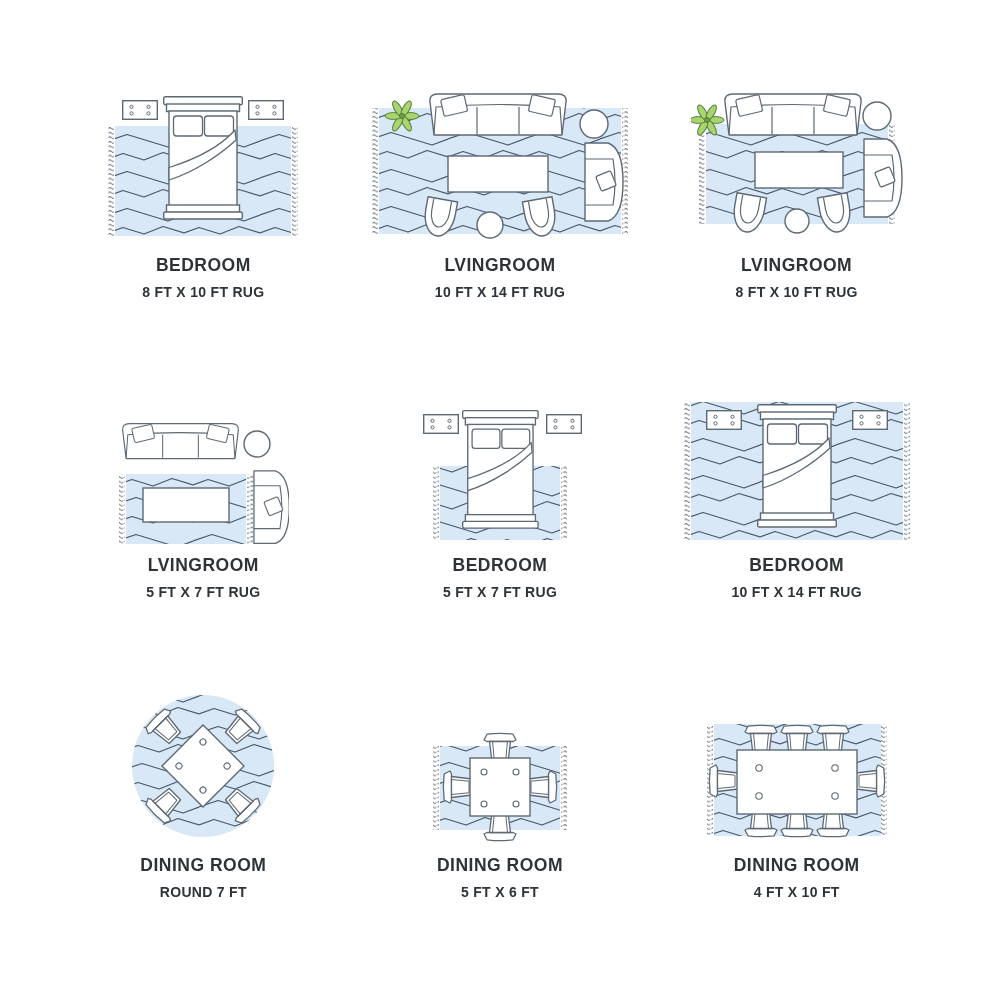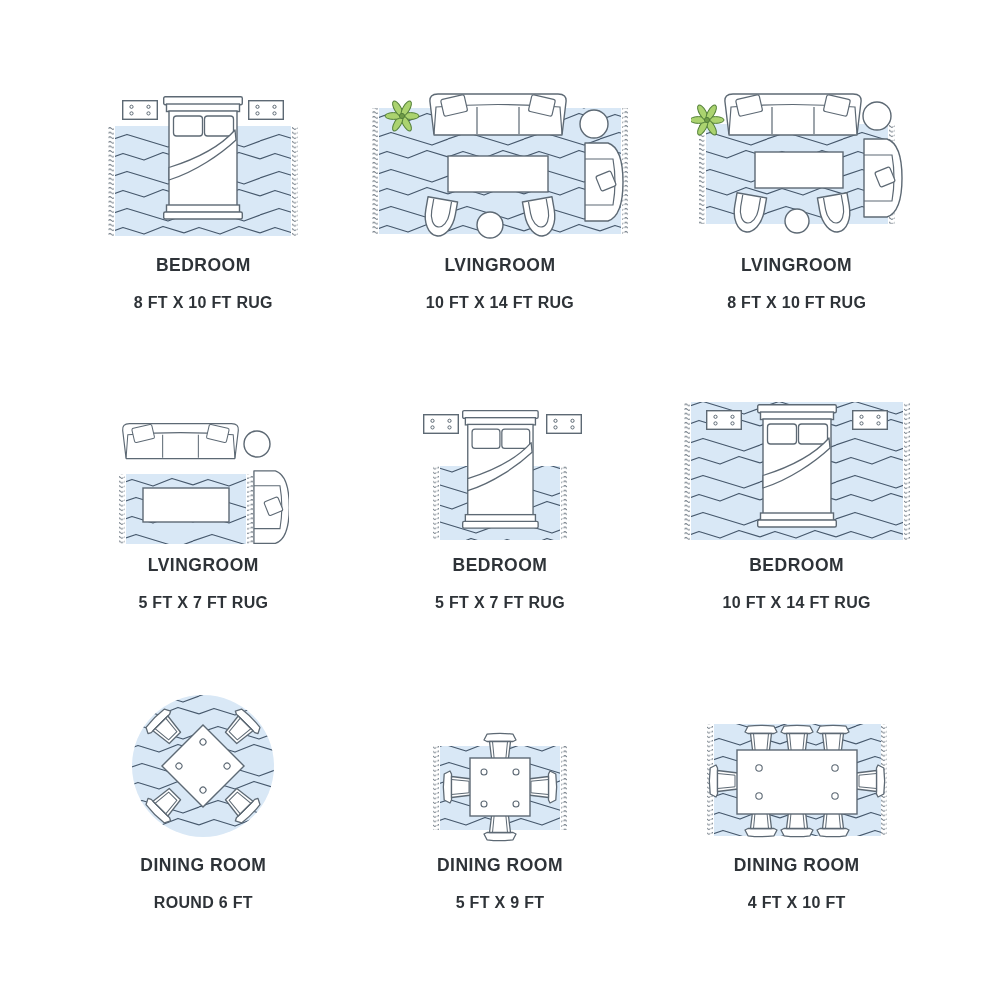--- a/index.html
+++ b/index.html
@@ -8,21 +8,21 @@
     font-family:"Liberation Sans",sans-serif;overflow:hidden;
   }
   .guide{
     width:890px;margin:0 auto;padding-top:34px;
     display:grid;grid-template-columns:repeat(3,1fr);grid-auto-rows:300px;
   }
   .cell{display:flex;flex-direction:column;align-items:center;}
   .art{height:212px;display:flex;align-items:flex-end;justify-content:center;}
   .label{text-align:center;margin-top:9px;}
   .room{font-size:17.5px;font-weight:600;letter-spacing:.5px;color:#2e3338;line-height:1.15;}
-  .size{font-size:16px;font-weight:700;letter-spacing:.3px;color:#2e3338;margin-top:19px;}
+  .size{font-size:14px;font-weight:700;letter-spacing:.3px;color:#2e3338;margin-top:9px;}
   svg{display:block;}
 </style>
 </head>
 <body>
 
 <svg width="0" height="0" style="position:absolute" aria-hidden="true">
   <defs>
     <pattern id="zz" width="76" height="37" patternUnits="userSpaceOnUse">
       <path d="M0,10 L19,3.5 L42,10.5 L60,16 L76,10" fill="none" stroke="#46586c" stroke-width="1.3" stroke-linejoin="round"></path>
       <path d="M0,28 L15,22.5 L36,29 L55,21.5 L76,28" fill="none" stroke="#46586c" stroke-width="1.3" stroke-linejoin="round"></path>
@@ -235,21 +235,21 @@
           <rect x="-29" y="-29" width="58" height="58" fill="#fff" stroke="#5d6974" stroke-width="1.4"></rect>
           <circle cx="-17" cy="-17" r="3" fill="none" stroke="#5d6974" stroke-width="1.1"></circle>
           <circle cx="17" cy="-17" r="3" fill="none" stroke="#5d6974" stroke-width="1.1"></circle>
           <circle cx="-17" cy="17" r="3" fill="none" stroke="#5d6974" stroke-width="1.1"></circle>
           <circle cx="17" cy="17" r="3" fill="none" stroke="#5d6974" stroke-width="1.1"></circle>
         </g>
       </svg>
     </div>
     <div class="label">
       <div class="room">DINING ROOM</div>
-      <div class="size">ROUND 6 FT</div>
+      <div class="size">ROUND 7 FT</div>
     </div>
   </div>
 
   <div class="cell">
     <div class="art">
       <svg width="140" height="124" viewBox="0 0 140 124">
         <rect x="3" y="24" width="6" height="84" fill="url(#fr)"></rect>
         <rect x="131" y="24" width="6" height="84" fill="url(#fr)"></rect>
         <g>
           <rect x="10" y="24" width="120" height="84" fill="#d9e8f6"></rect>
@@ -263,21 +263,21 @@
           <rect x="40" y="36" width="60" height="58" fill="#fff" stroke="#5d6974" stroke-width="1.4"></rect>
           <circle cx="54" cy="50" r="3" fill="none" stroke="#5d6974" stroke-width="1.1"></circle>
           <circle cx="86" cy="50" r="3" fill="none" stroke="#5d6974" stroke-width="1.1"></circle>
           <circle cx="54" cy="82" r="3" fill="none" stroke="#5d6974" stroke-width="1.1"></circle>
           <circle cx="86" cy="82" r="3" fill="none" stroke="#5d6974" stroke-width="1.1"></circle>
         </g>
       </svg>
     </div>
     <div class="label">
       <div class="room">DINING ROOM</div>
-      <div class="size">5 FT X 9 FT</div>
+      <div class="size">5 FT X 6 FT</div>
     </div>
   </div>
 
   <div class="cell">
     <div class="art">
       <svg width="186" height="130" viewBox="0 0 186 130">
         <rect x="3" y="8" width="6" height="112" fill="url(#fr)"></rect>
         <rect x="177" y="8" width="6" height="112" fill="url(#fr)"></rect>
         <g>
           <rect x="10" y="8" width="167" height="112" fill="#d9e8f6"></rect>

